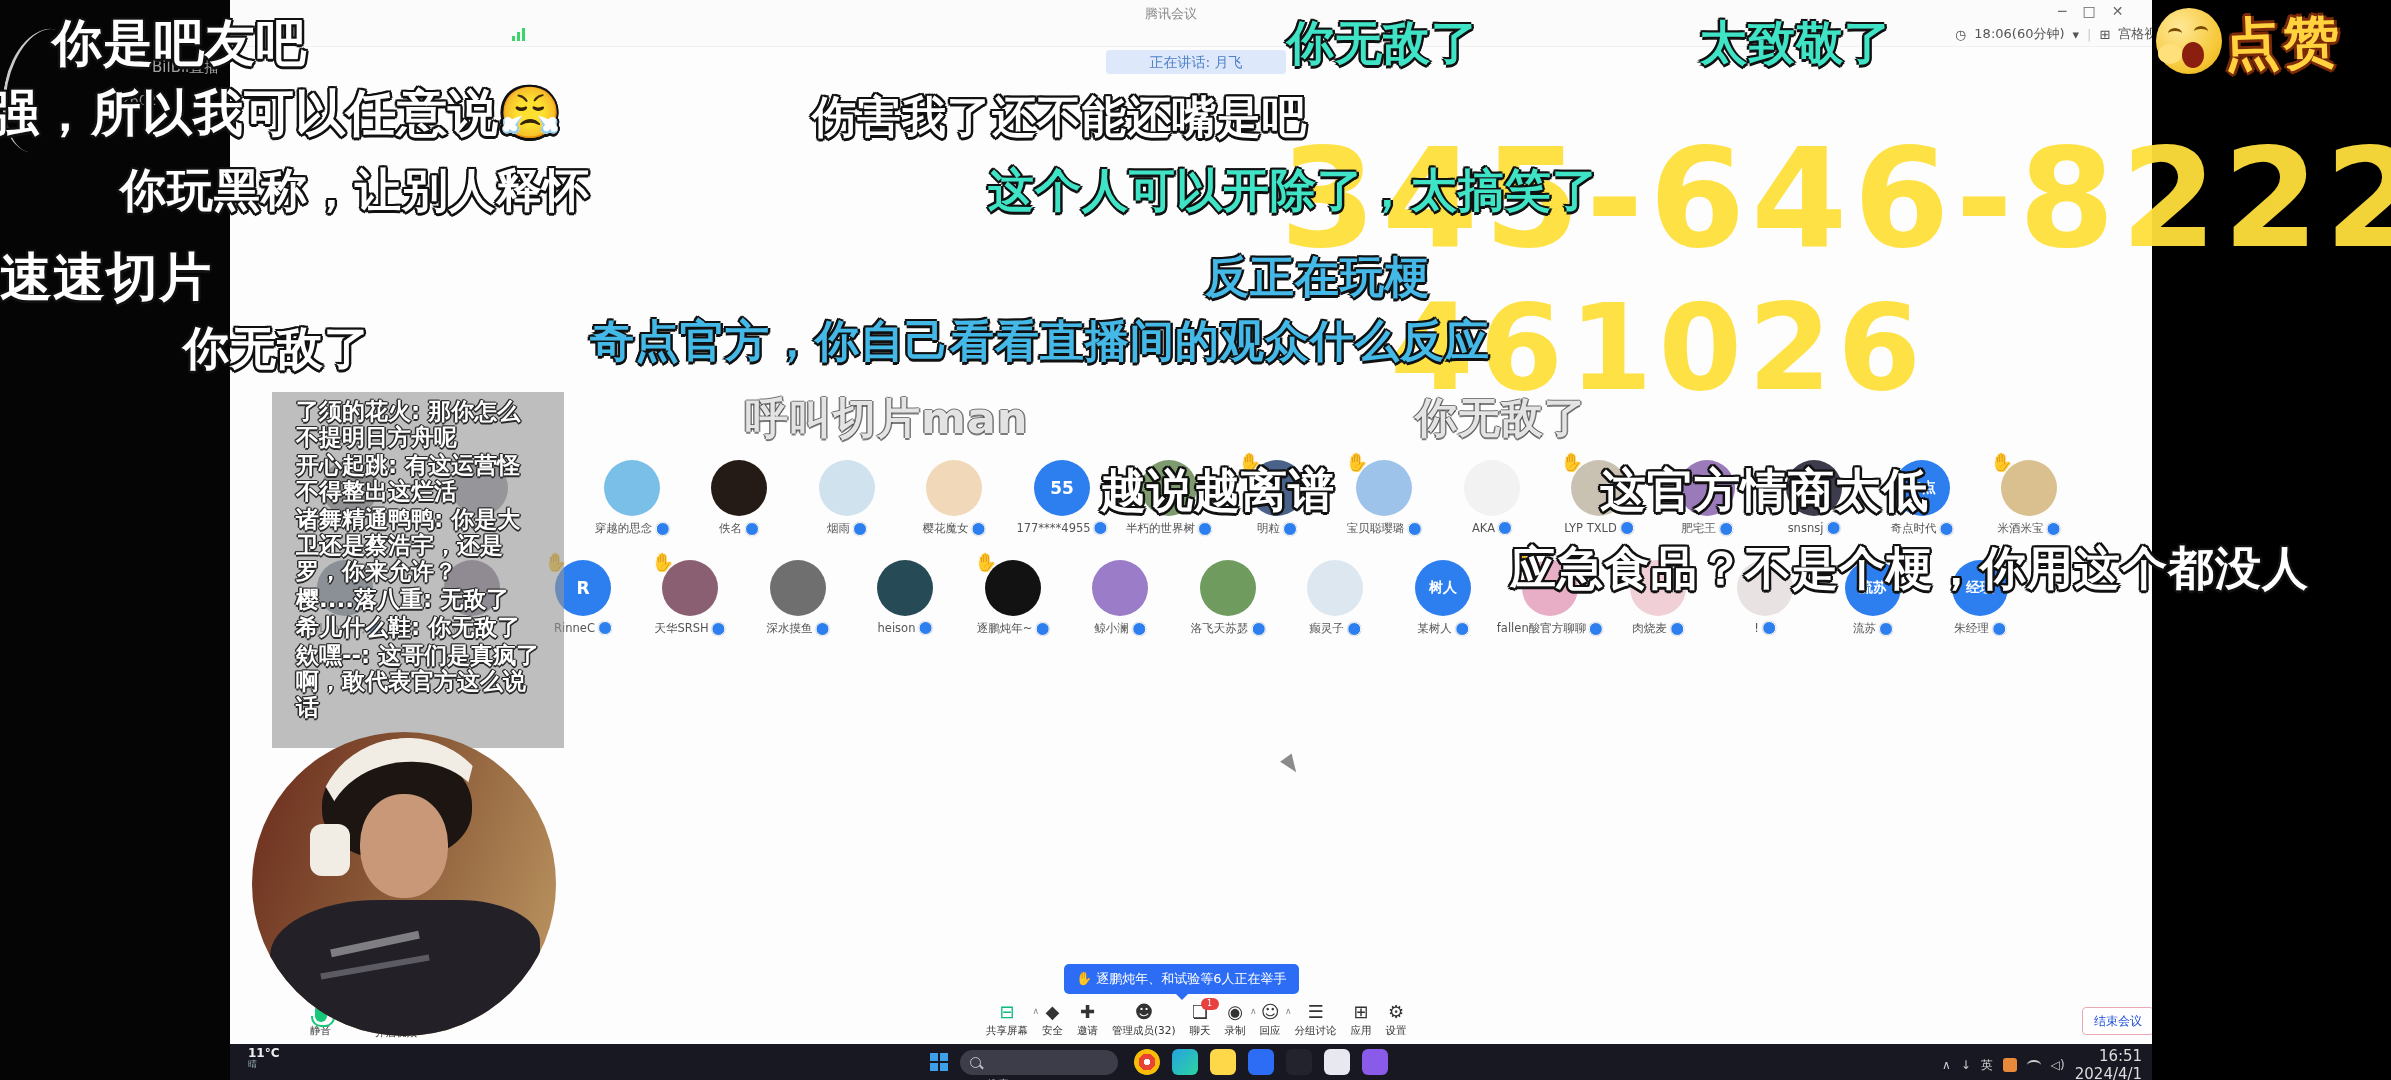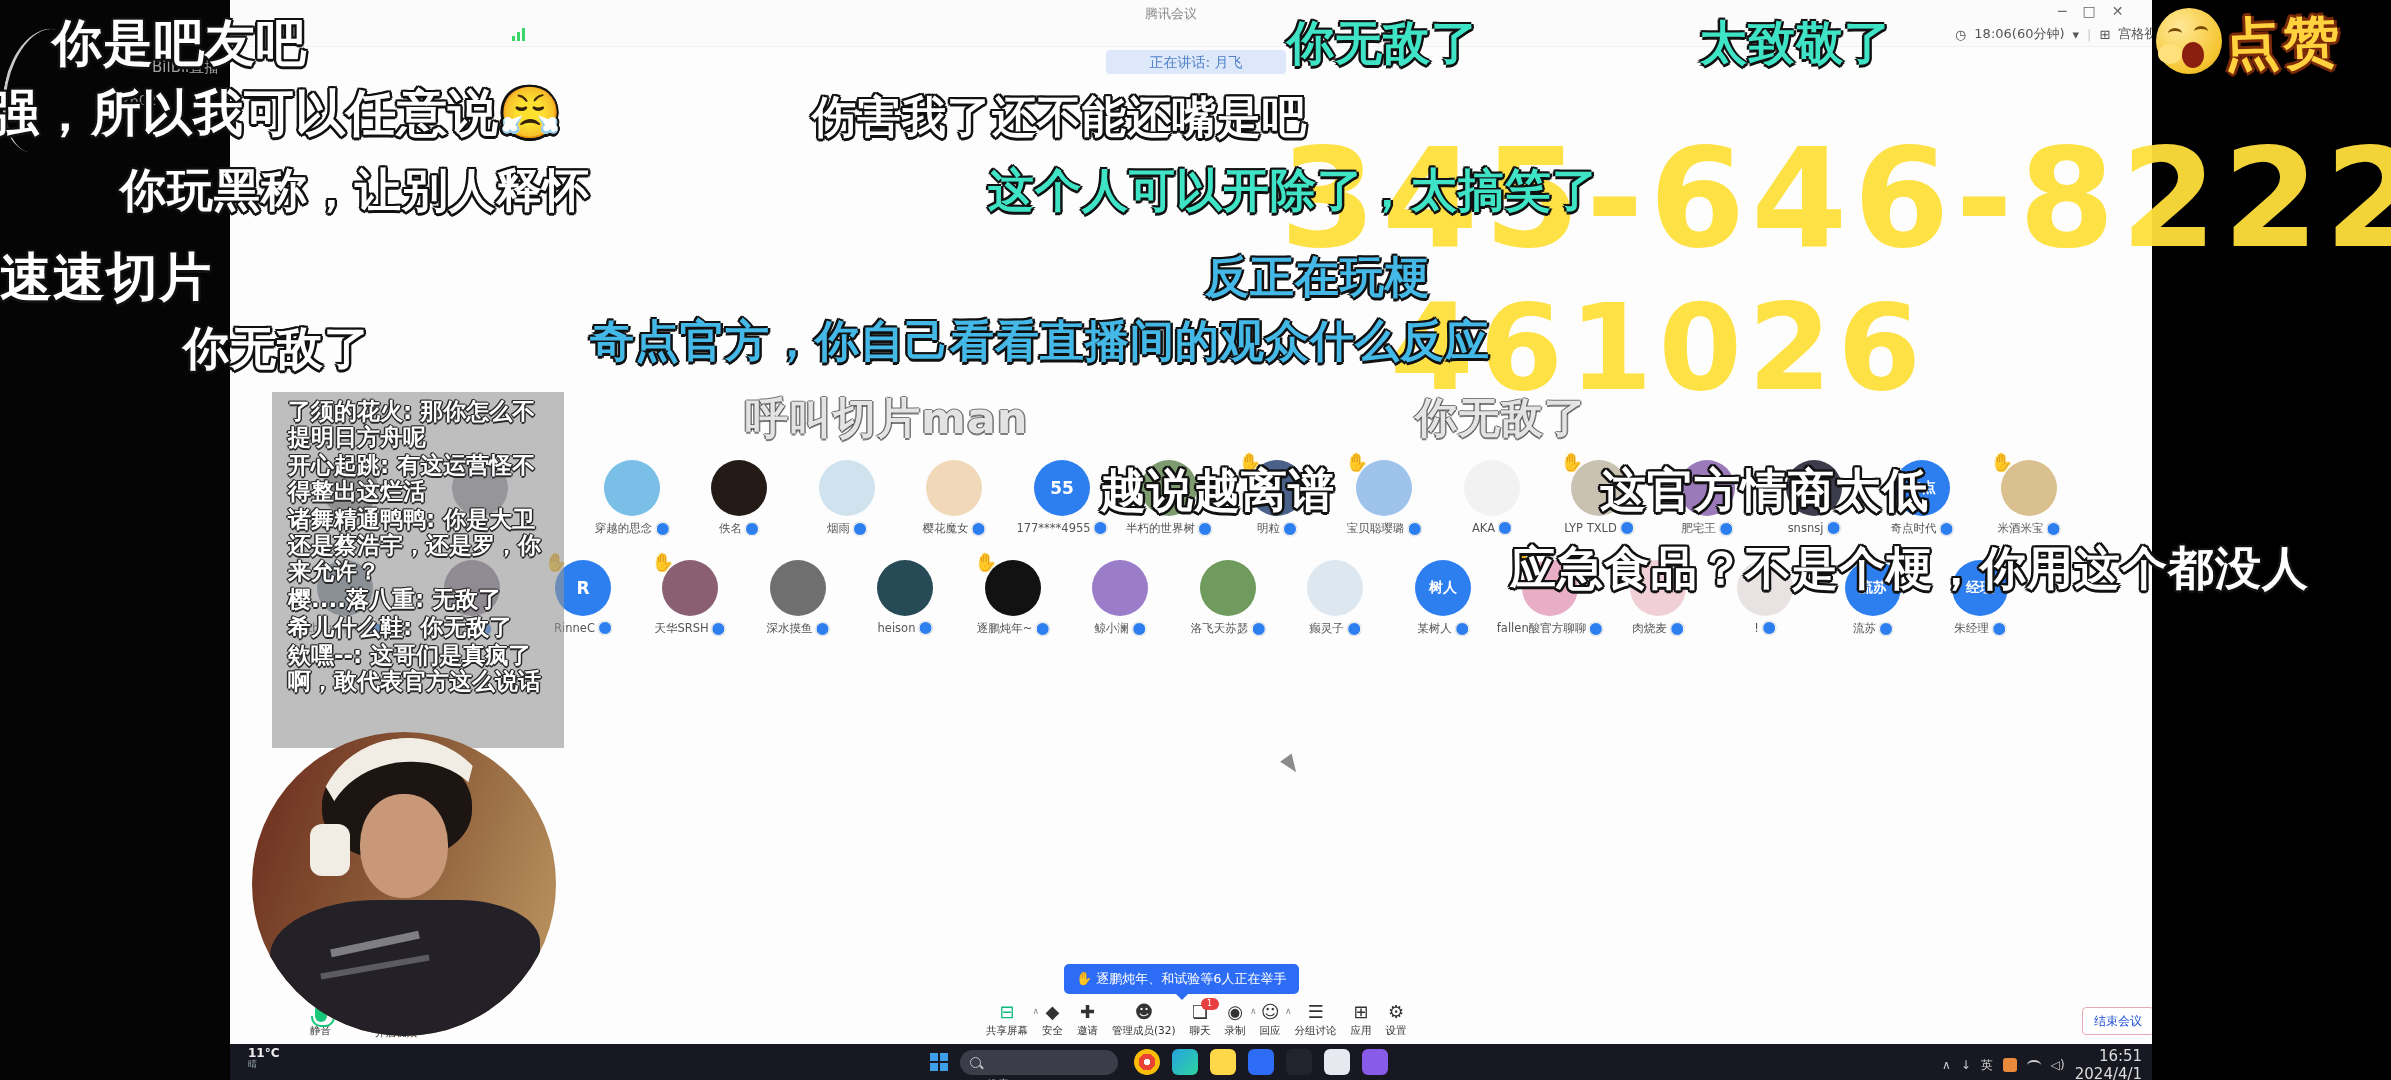--- a/index.html
+++ b/index.html
@@ -28,21 +28,21 @@
   .hand{position:absolute;top:-8px;left:-10px;font-size:17px;color:#b8860b;
         text-shadow:0 0 2px #ffd34a,1px 1px 0 #ffd34a;}
   .av-name{position:absolute;top:61px;left:50%;transform:translateX(-50%);white-space:nowrap;
            font-size:11.5px;color:#555;display:flex;align-items:center;gap:3px;}
   .audio-badge{display:inline-block;width:12px;height:12px;border-radius:50%;background:#2d7ff0;
                border:1px solid #fff;box-shadow:0 0 1px #999;}
 
   
   #chat-box{left:272px;top:392px;width:292px;height:356px;background:rgba(148,148,148,.6);
             z-index:30;padding:4px 8px;box-sizing:border-box;overflow:hidden;}
-  .chat-line{margin:2px 8px;font-size:23px;line-height:26px;font-weight:700;color:#fff;
+  .chat-line{margin:2px 16px;font-size:23px;line-height:26px;font-weight:700;color:#fff;
              text-shadow:1.5px 0 0 #2a2a2a,-1.5px 0 0 #2a2a2a,0 1.5px 0 #2a2a2a,0 -1.5px 0 #2a2a2a,
                          1px 1px 0 #2a2a2a,-1px -1px 0 #2a2a2a;}
   .chat-user{font-weight:900;}
 
   
   #danmaku-layer{z-index:50;left:0;top:0;}
   .dm{position:absolute;font-weight:900;white-space:nowrap;letter-spacing:1px;}
   .dm.white{color:#fff;text-shadow:2.5px 0 0 #111,-2.5px 0 0 #111,0 2.5px 0 #111,0 -2.5px 0 #111,
             1.8px 1.8px 0 #111,-1.8px -1.8px 0 #111,1.8px -1.8px 0 #111,-1.8px 1.8px 0 #111;}
   .dm.teal{color:#3fe3c6;text-shadow:2.5px 0 0 #111,-2.5px 0 0 #111,0 2.5px 0 #111,0 -2.5px 0 #111,

